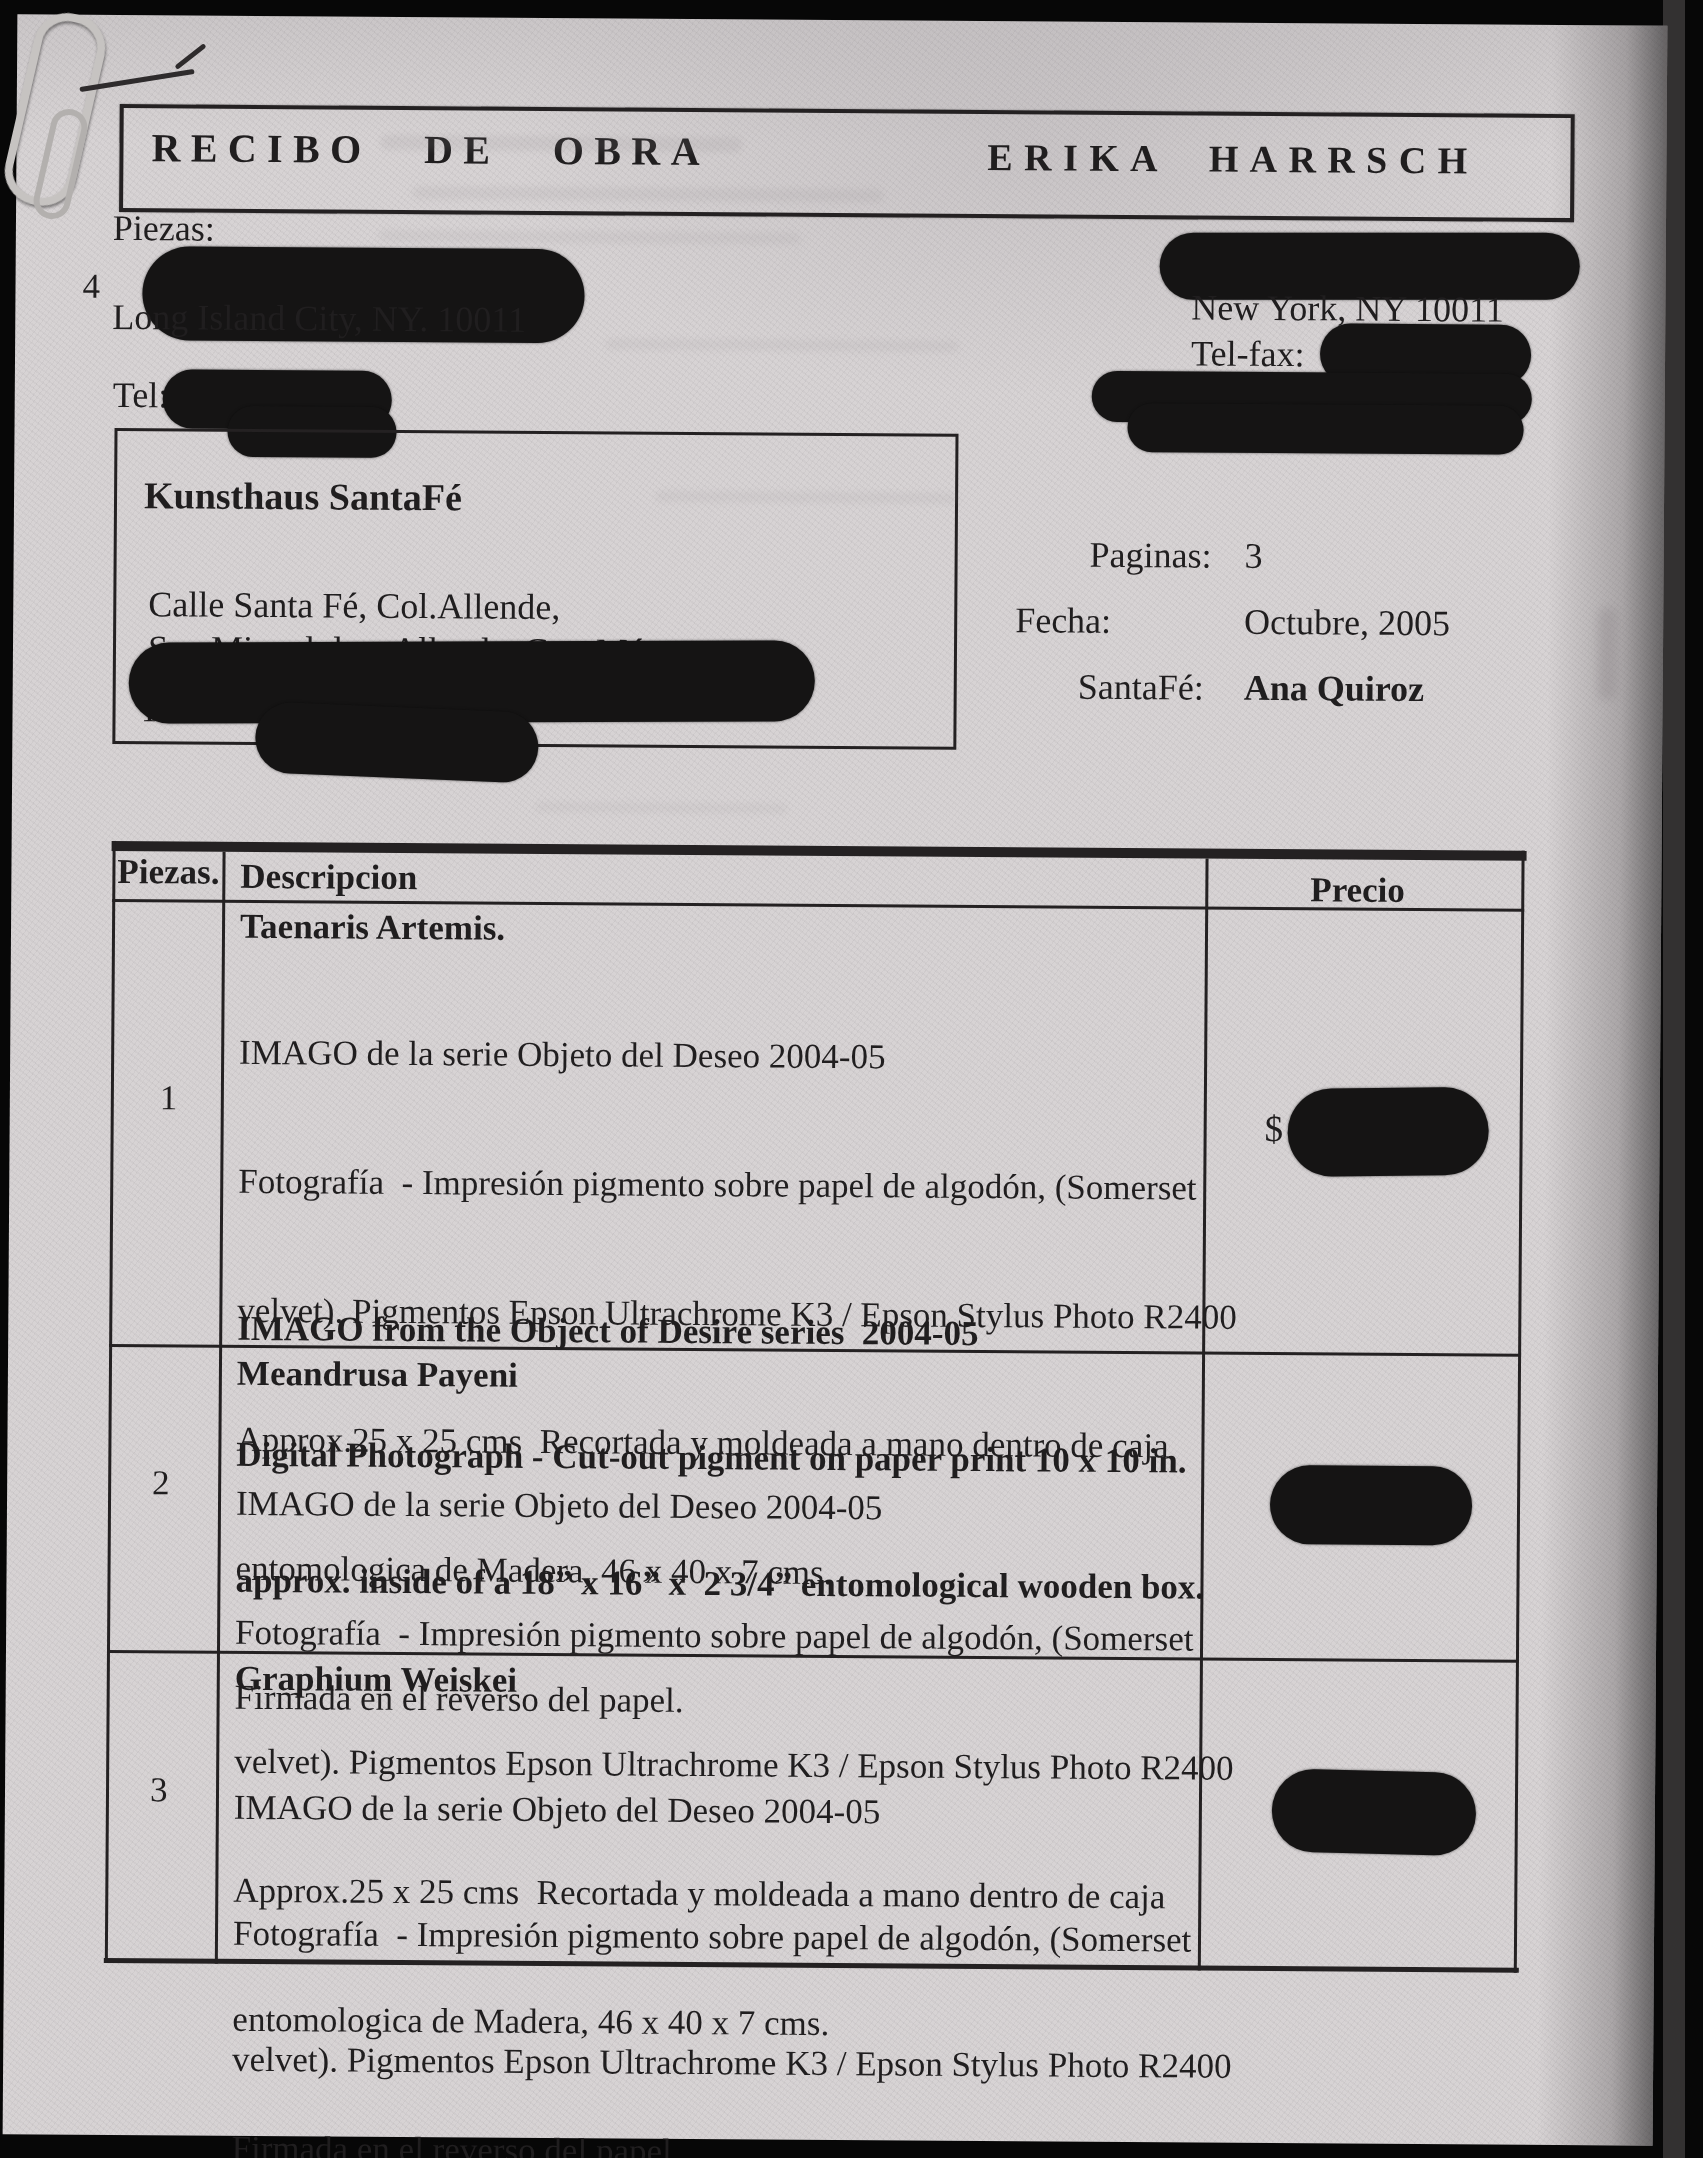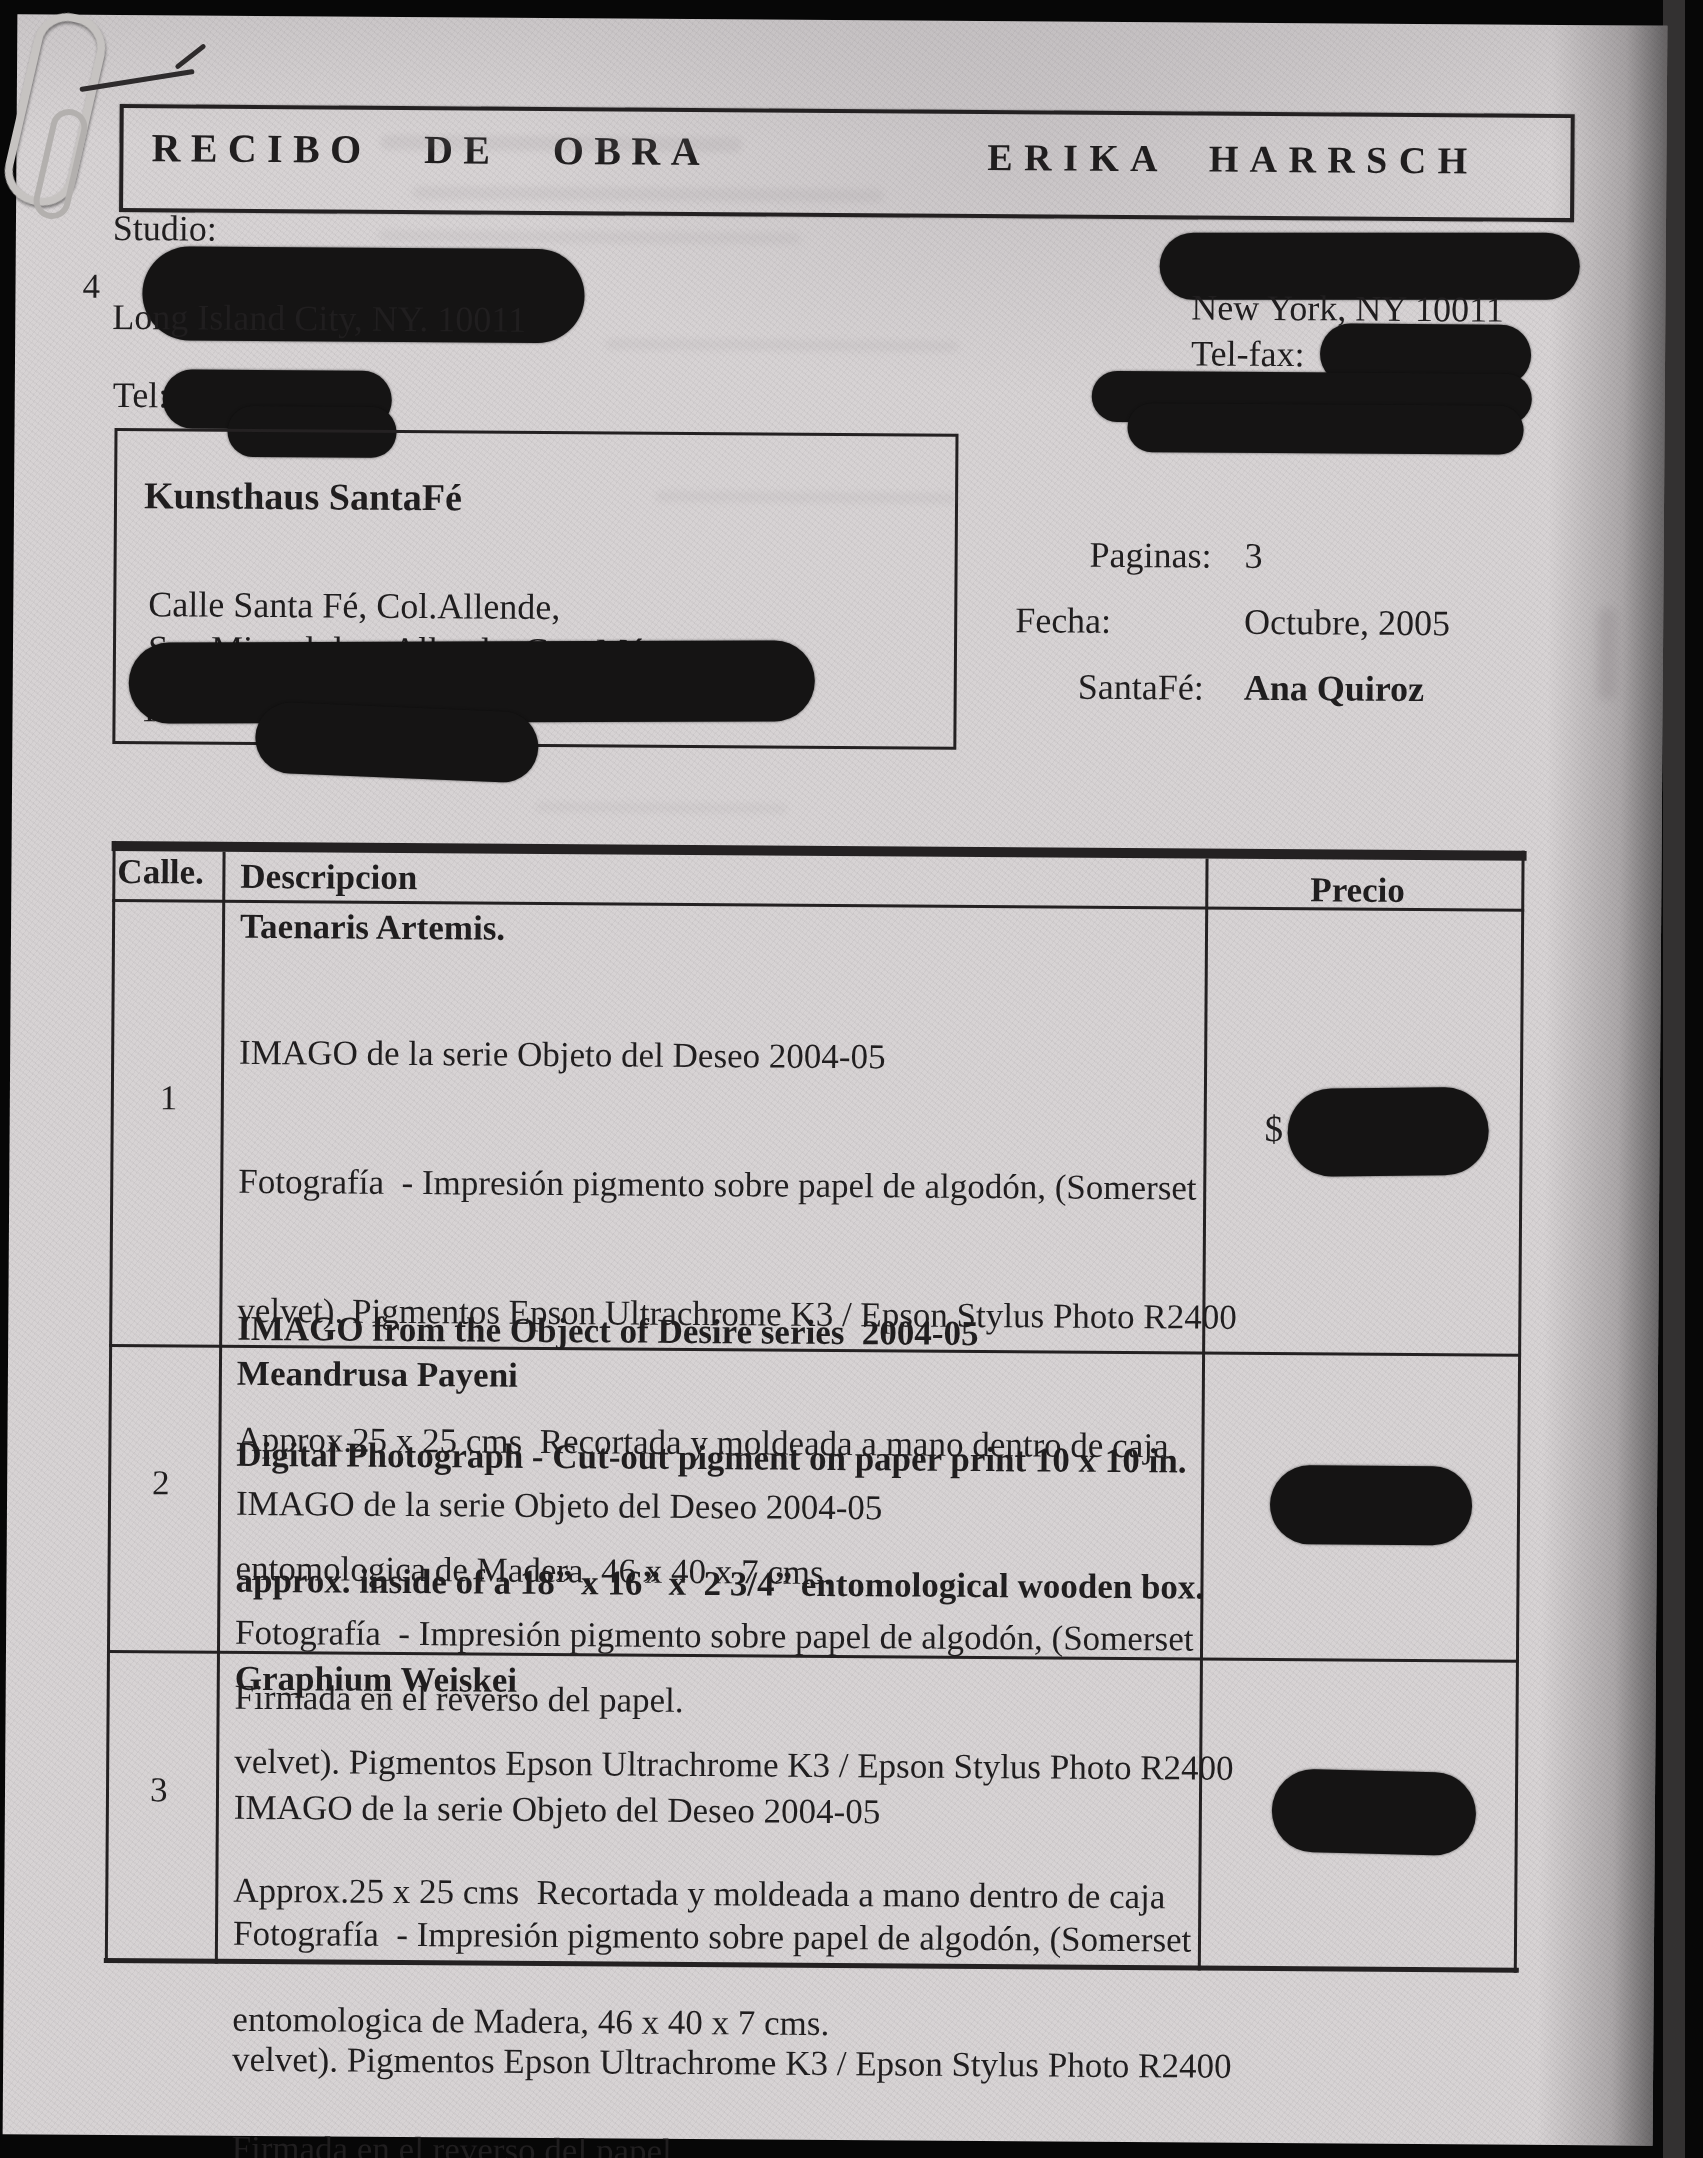--- a/index.html
+++ b/index.html
@@ -36,21 +36,21 @@
 </head>
 <body>
 
 <div class="page">
   <div class="sheet">
 
     <div class="hdr-box"></div>
     <div class="t hdr-title">RECIBO DE OBRA</div>
     <div class="t hdr-artist">ERIKA HARRSCH</div>
 
-    <div class="t lab" style="left:97px;top:194px;">Studio:</div>
+    <div class="t lab" style="left:97px;top:194px;">Piezas:</div>
     <div class="t" style="left:67px;top:253px;font-size:35px;">4</div>
     <div class="redact" style="left:127px;top:231px;width:442px;height:94px;"></div>
     <div class="t lab" style="left:97px;top:283px;">Long Island City, NY. 10011</div>
     <div class="t lab" style="left:98px;top:361px;">Tel:</div>
     <div class="redact" style="left:148px;top:354px;width:229px;height:59px;"></div>
     <div class="redact" style="left:213px;top:390px;width:169px;height:51px;"></div>
 
     <div class="redact" style="left:1144px;top:209px;width:420px;height:67px;transform:rotate(-0.4deg);"></div>
     <div class="t lab" style="left:1176px;top:266px;">New York, NY 10011</div>
     <div class="t lab" style="left:1176px;top:312px;">Tel-fax:</div>
@@ -76,21 +76,21 @@
     <div class="hline" style="left:100px;top:826px;width:1415px;height:10px;"></div>
     <div class="hline" style="left:101px;top:884px;width:1412px;height:3.4px;"></div>
     <div class="hline" style="left:101px;top:1329px;width:1412px;height:3.4px;"></div>
     <div class="hline" style="left:101px;top:1635px;width:1412px;height:3.4px;"></div>
     <div class="hline" style="left:100px;top:1943px;width:1415px;height:5px;"></div>
     <div class="vline" style="left:101px;top:826px;width:2.5px;height:1122px;"></div>
     <div class="vline" style="left:211px;top:836px;width:2.5px;height:1112px;"></div>
     <div class="vline" style="left:1194px;top:836px;width:2.5px;height:1112px;"></div>
     <div class="vline" style="left:1510px;top:826px;width:2.5px;height:1122px;"></div>
 
-    <div class="t bold" style="left:106px;top:838px;font-size:35px;">Calle.</div>
+    <div class="t bold" style="left:106px;top:838px;font-size:35px;">Piezas.</div>
     <div class="t bold" style="left:229px;top:842px;font-size:35px;">Descripcion</div>
     <div class="t bold" style="left:1299px;top:848px;font-size:35px;">Precio</div>
 
     <div class="t" style="left:150px;top:1064px;font-size:35px;">1</div>
     <div class="t bold" style="left:229px;top:892px;font-size:35px;">Taenaris Artemis.</div>
     <div class="t desc" style="left:229px;top:929px;font-size:35px;line-height:43px;">
       <div>IMAGO de la serie Objeto del Deseo 2004-05</div>
       <div>Fotografía  - Impresión pigmento sobre papel de algodón, (Somerset</div>
       <div>velvet). Pigmentos Epson Ultrachrome K3 / Epson Stylus Photo R2400</div>
       <div>Approx.25 x 25 cms  Recortada y moldeada a mano dentro de caja</div>

